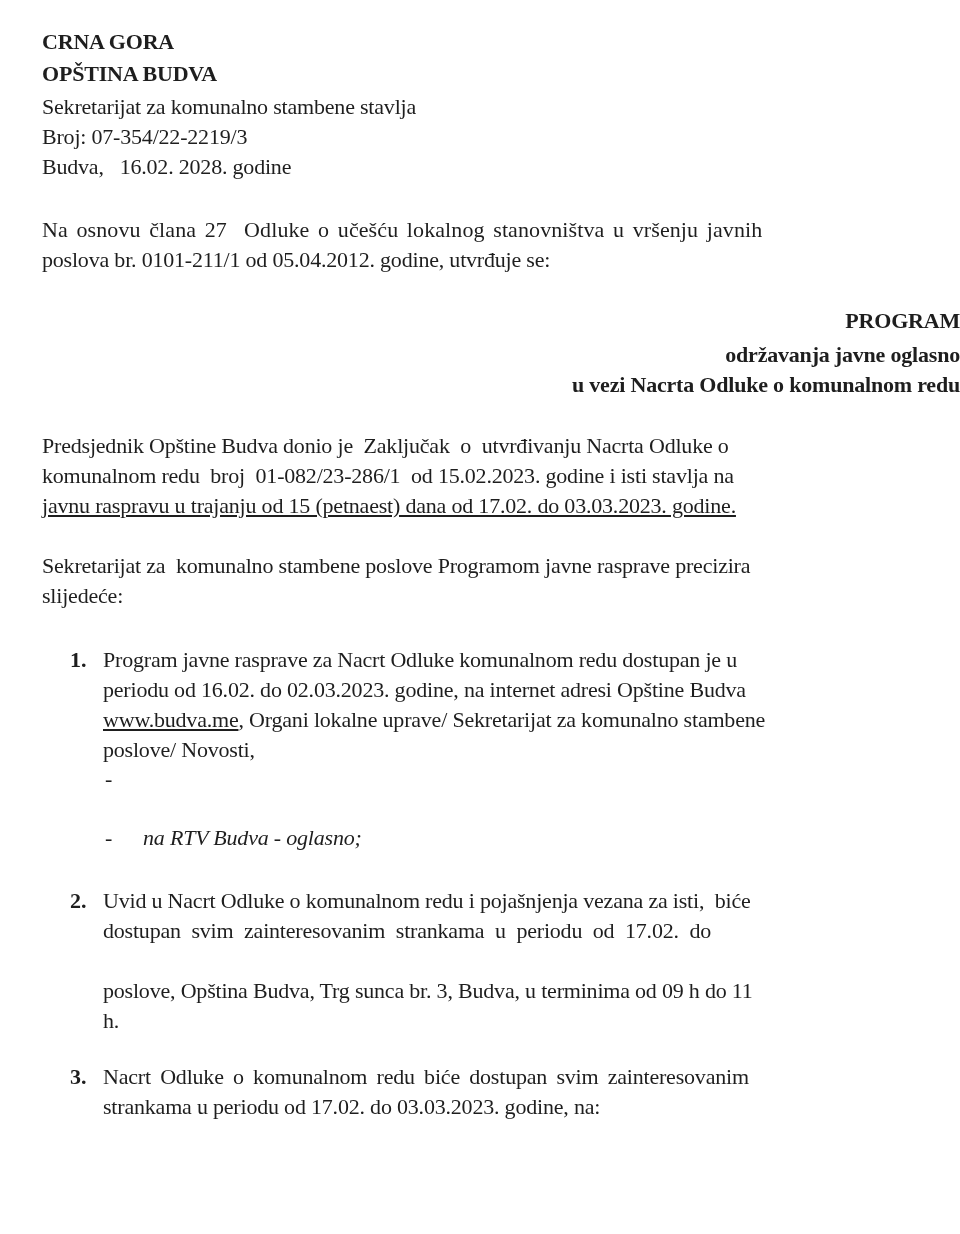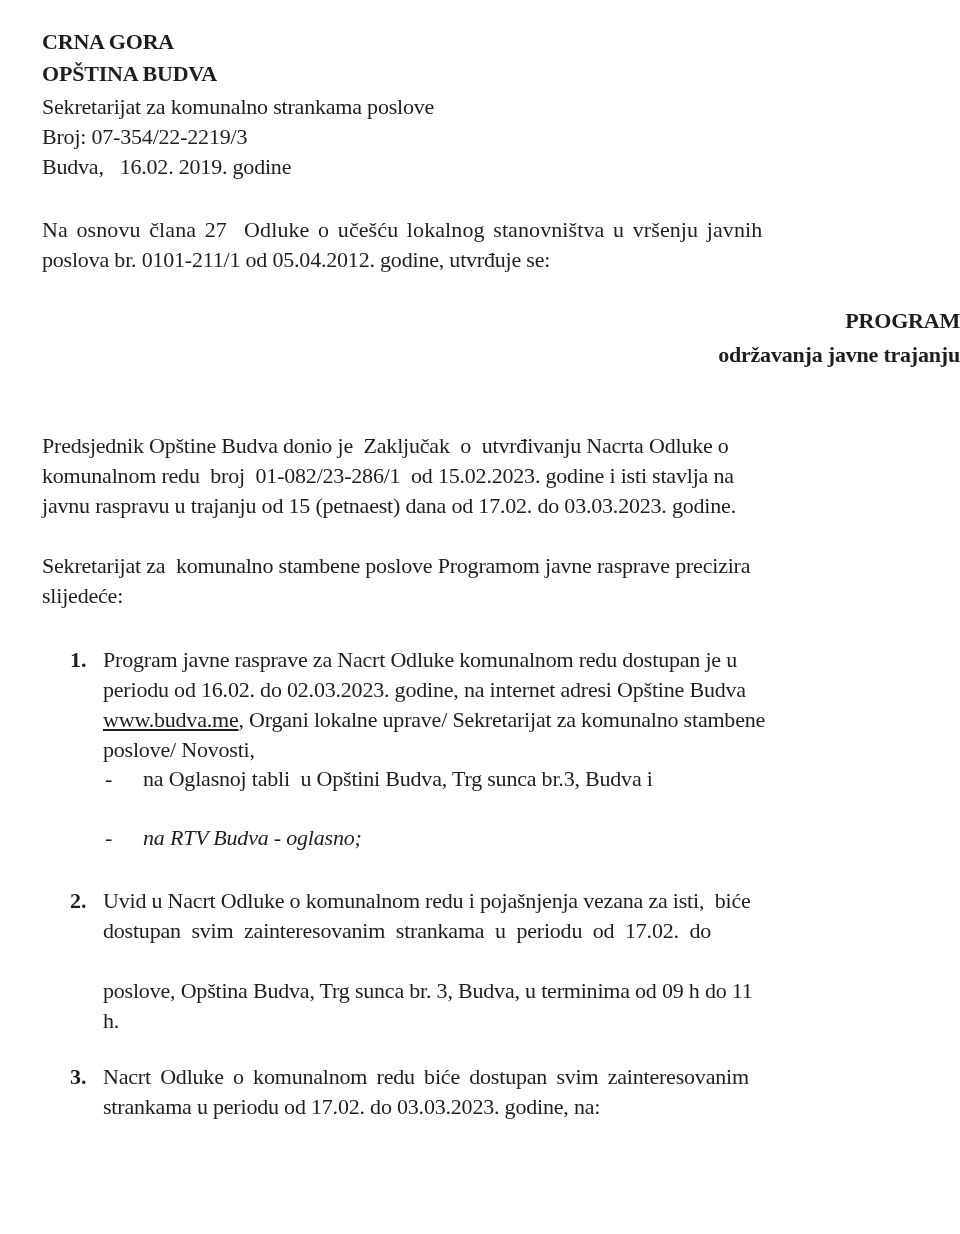--- a/index.html
+++ b/index.html
@@ -47,49 +47,49 @@
     }
     .link { text-decoration: underline; }
   </style>
 </head>
 <body>
 
 <div class="page">
 
   <div class="line bold" style="left:42px; top:27px; font-size:22px;">CRNA GORA</div>
   <div class="line bold" style="left:42px; top:59px; font-size:22px;">OPŠTINA BUDVA</div>
-  <div class="line" style="left:42px; top:92px;">Sekretarijat za komunalno strankama poslove</div>
+  <div class="line" style="left:42px; top:92px;">Sekretarijat za komunalno stambene stavlja</div>
   <div class="line" style="left:42px; top:122px;">Broj: 07-354/22-2219/3</div>
-  <div class="line" style="left:42px; top:152px; white-space:pre;">Budva,   16.02. 2019. godine</div>
+  <div class="line" style="left:42px; top:152px; white-space:pre;">Budva,   16.02. 2028. godine</div>
 
   <div class="line justify-line" style="left:42px; top:215px; width:818px; white-space:pre;">
     <span style="white-space:pre; letter-spacing:0.1px; word-spacing:3px;">Na osnovu člana 27  Odluke o učešću lokalnog stanovništva u vršenju javnih</span>
   </div>
   <div class="line" style="left:42px; top:245px;">poslova br. 0101-211/1 od 05.04.2012. godine, utvrđuje se:</div>
 
   <div class="line bold center" style="top:306px;">PROGRAM</div>
-  <div class="line bold center" style="top:340px;">održavanja javne trajanju</div>
+  <div class="line bold center" style="top:340px;">održavanja javne oglasno</div>
+  <div class="line bold center" style="top:370px;">u vezi Nacrta Odluke o komunalnom redu</div>
 
   <div class="line" style="left:42px; top:431px; white-space:pre;">Predsjednik Opštine Budva donio je  Zaključak  o  utvrđivanju Nacrta Odluke o</div>
   <div class="line" style="left:42px; top:461px; white-space:pre;">komunalnom redu  broj  01-082/23-286/1  od 15.02.2023. godine i isti stavlja na</div>
-  <div class="line" style="left:42px; top:491px; white-space:pre;">javnu raspravu u trajanju od 15 (petnaest) dana od 17.02. do 03.03.2023. godine.</div>
+  <div class="line" style="left:42px; top:491px; white-space:pre;text-decoration:underline;">javnu raspravu u trajanju od 15 (petnaest) dana od 17.02. do 03.03.2023. godine.</div>
 
   <div class="line" style="left:42px; top:551px; white-space:pre;">Sekretarijat za  komunalno stambene poslove Programom javne rasprave precizira</div>
   <div class="line" style="left:42px; top:581px;text-align:right;">slijedeće:</div>
 
   <div class="num" style="left:70px; top:645px;">1.</div>
   <div class="line" style="left:103px; top:645px;">Program javne rasprave za Nacrt Odluke komunalnom redu dostupan je u</div>
   <div class="line" style="left:103px; top:675px;">periodu od 16.02. do 02.03.2023. godine, na internet adresi Opštine Budva</div>
   <div class="line" style="left:103px; top:705px;">
     <span class="link">www.budva.me</span><span>, Organi lokalne uprave/ Sekretarijat za komunalno stambene</span>
   </div>
   <div class="line" style="left:103px; top:735px;">poslove/ Novosti,</div>
 
   <div class="dash" style="left:105px; top:764px;">-</div>
-  <div class="line" style="left:143px; top:764px; white-space:pre;">na Oglasnoj tabli  u Opštini Budva, Trg sunca br.3, Budva i</div>
 
   <div class="dash" style="left:105px; top:823px;">-</div>
   <div class="line" style="left:143px; top:823px;font-style:italic;">na RTV Budva - oglasno;</div>
 
   <div class="num" style="left:70px; top:886px;">2.</div>
   <div class="line" style="left:103px; top:886px; white-space:pre;">Uvid u Nacrt Odluke o komunalnom redu i pojašnjenja vezana za isti,  biće</div>
   <div class="line" style="left:103px; top:916px; white-space:pre;">dostupan  svim  zainteresovanim  strankama  u  periodu  od  17.02.  do</div>
   <div class="line" style="left:103px; top:976px;">poslove, Opština Budva, Trg sunca br. 3, Budva, u terminima od 09 h do 11</div>
   <div class="line" style="left:103px; top:1006px;">h.</div>
 

